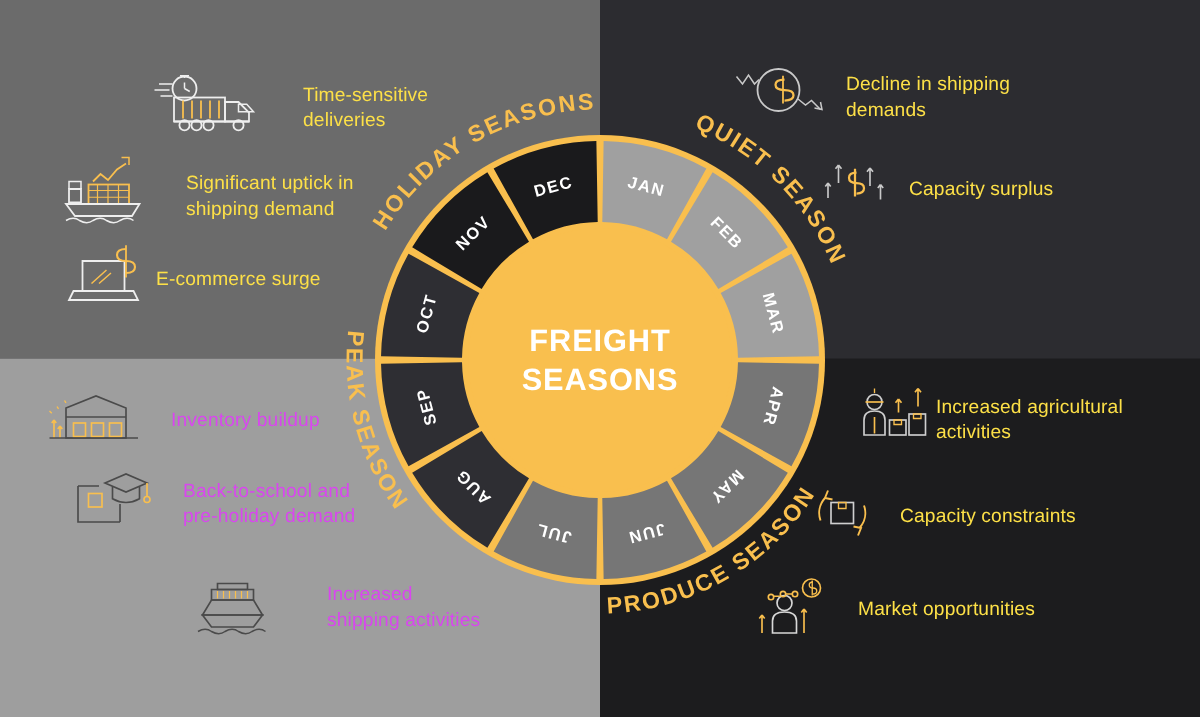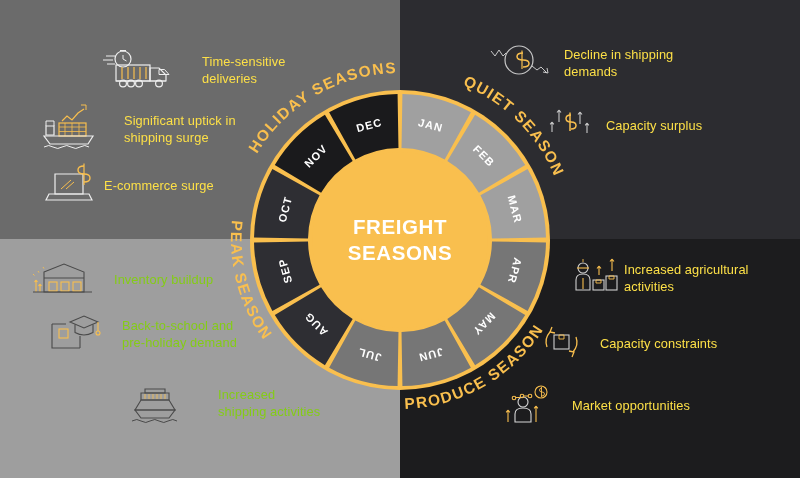--- a/index.html
+++ b/index.html
@@ -18,21 +18,21 @@
   #quad-br{left:400px;top:239px;background:#1c1c1e;}
 
   
   .item{position:absolute;display:flex;align-items:center;}
   .item .ico{flex:0 0 auto;display:block;}
   .item .txt{
     font-size:12.8px;line-height:1.32;
     letter-spacing:.1px;white-space:pre-line;
   }
   .light .txt{color:#fde047;}
-  .dark  .txt{color:#84cc16;}
+  .dark  .txt{color:#d946ef;}
 
   
   #wheel{position:absolute;left:0;top:0;width:800px;height:478px;}
 
   .seg-label{
     font-size:11px;font-weight:bold;letter-spacing:1.1px;
     fill:#ffffff;
   }
   .season-label{
     font-size:15.5px;font-weight:bold;letter-spacing:1.4px;
@@ -88,21 +88,21 @@
         <path d="M4 22 v-5 h8 v5" stroke-width="1"></path>
         <rect x="17" y="19" width="27" height="13" stroke="#f9bf4e"></rect>
         <path d="M17 23 h27 M17 27.5 h27 M23 19 v13 M30 19 v13 M37 19 v13" stroke="#f9bf4e" stroke-width=".8"></path>
         <path d="M2 32 h49 l-5 8 h-38 z"></path>
         <path d="M20 17 l5 -5 l5 4 l6 -7 l6 -4" stroke="#f9bf4e"></path>
         <path d="M39 1 h5 v5" stroke="#f9bf4e" stroke-width="1"></path>
         <path d="M2 43 q5 -3 9 0 q5 3 9 0 q5 -3 9 0 q5 3 9 0 q5 -3 9 0" stroke-width="1"></path>
       </svg>
     </span>
     <span class="txt" style="margin-left:16px;">Significant uptick in
-shipping surge</span>
+shipping demand</span>
   </div>
 
   <div class="item light" style="left:42px;top:162px;width:300px;">
     <span class="ico">
       <svg width="62" height="44" viewBox="0 0 62 44" fill="none" stroke="#eeeeee" stroke-width="1.2">
         <path d="M13 12 h28 v20 h-28 z"></path>
         <path d="M7 32 h40 l3 6 h-46 z"></path>
         <path d="M19 27 l10 -9 M24 27 l8 -7" stroke="#f9bf4e" stroke-width="1"></path>
         <g stroke="#f9bf4e">
           <path d="M42 4 q-6 0 -6 4 q0 4 6 4 q6 0 6 4 q0 4 -6 4" stroke-width="1.4"></path>

